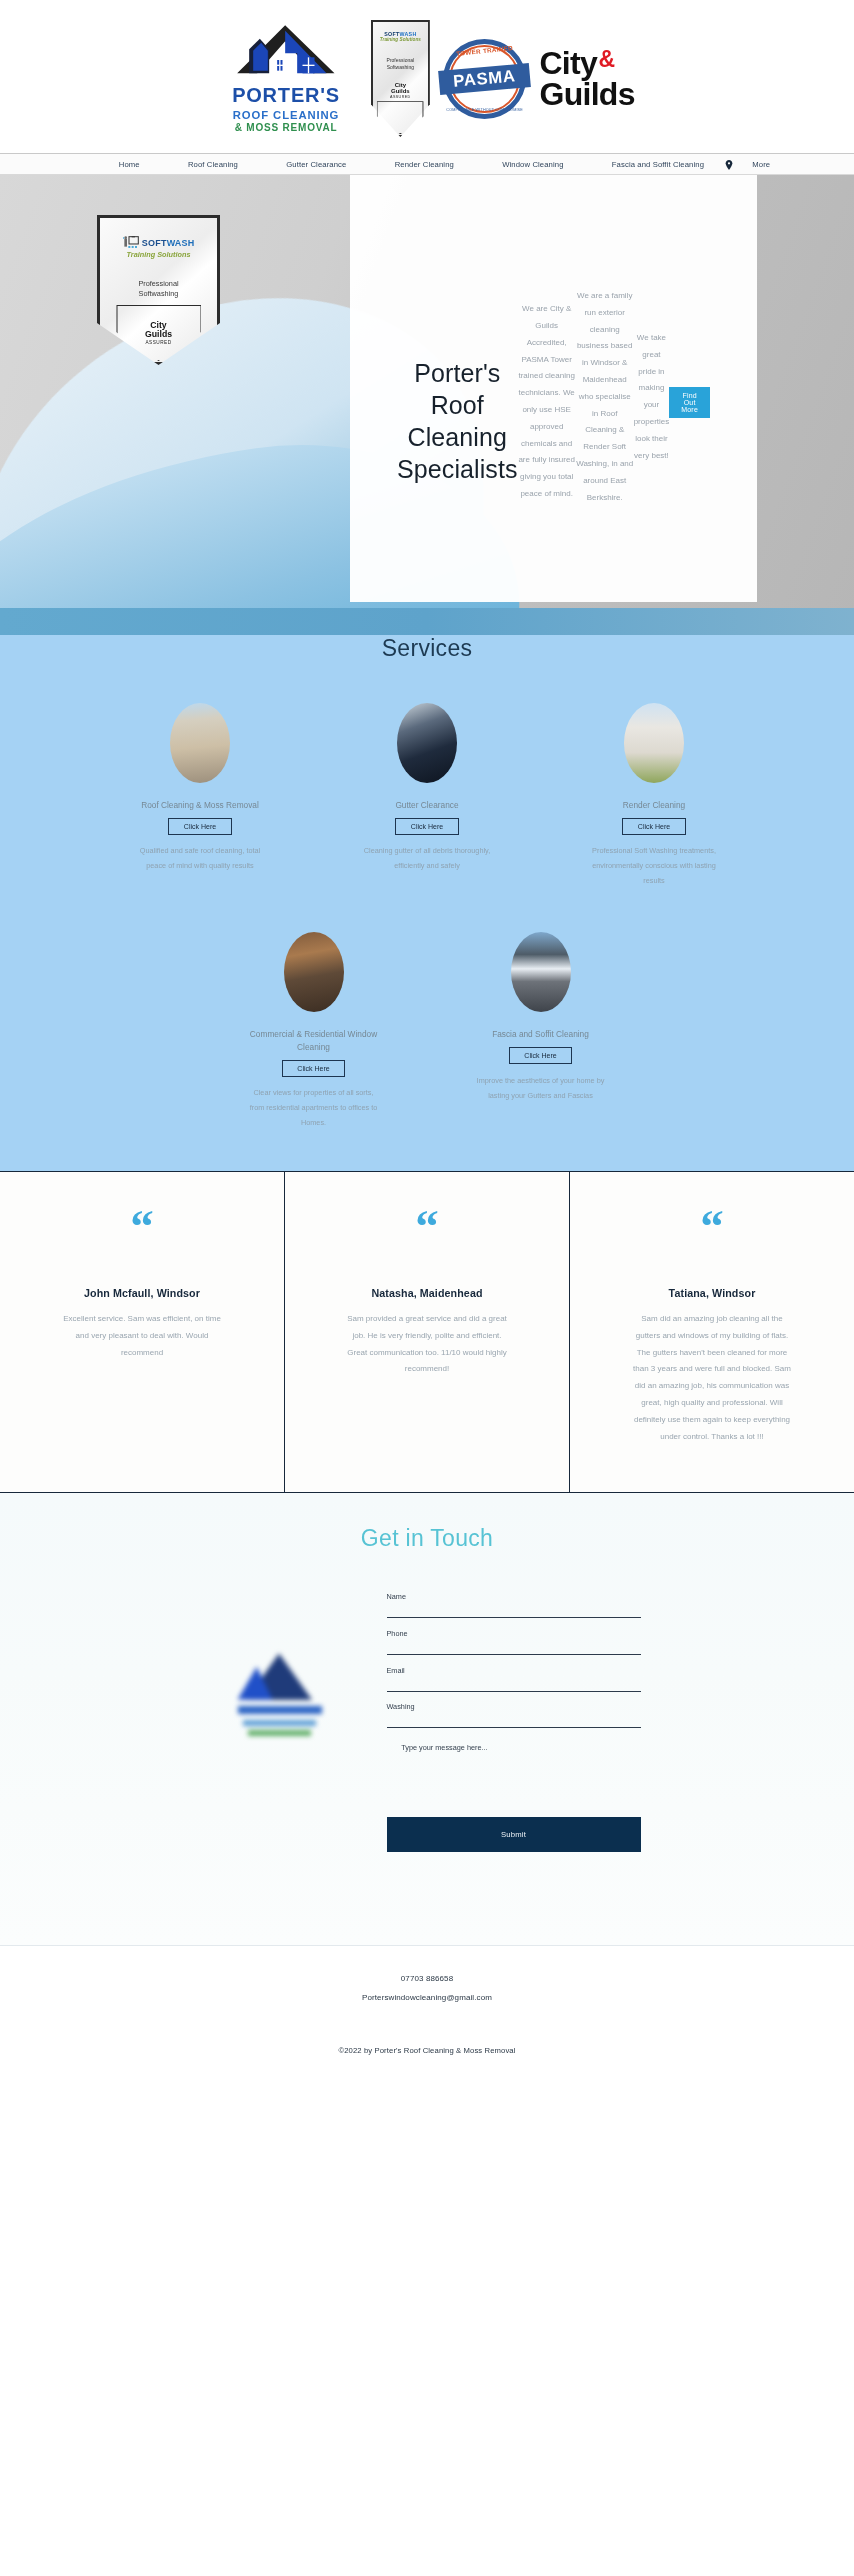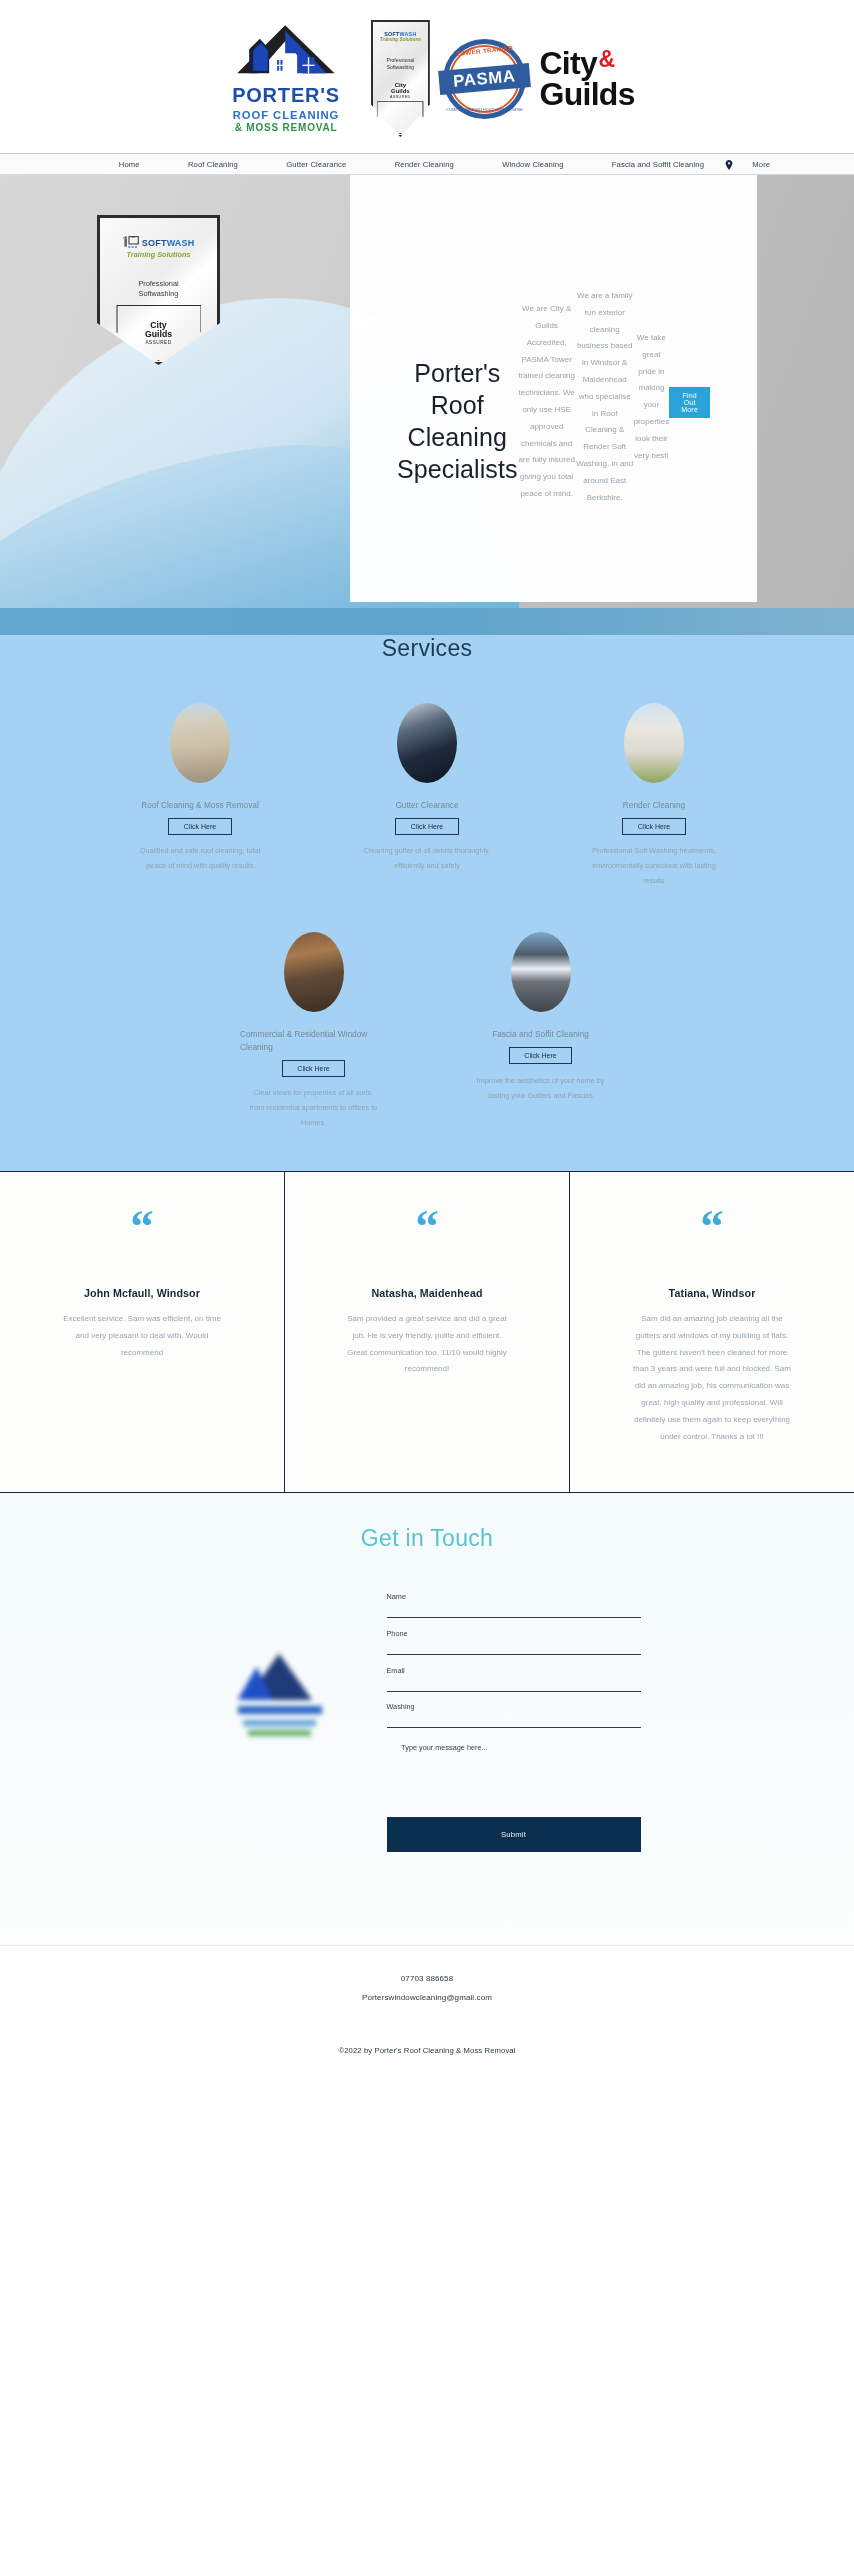--- a/index.html
+++ b/index.html
@@ -342,21 +342,21 @@
   .svc-img.i1 { background: linear-gradient(175deg,#bcd9ef 0%,#d5cfc0 22%,#cdbfa6 55%,#9c8f7c 100%); }
   .svc-img.i2 { background: linear-gradient(160deg,#cfd9e0 0%,#5b6a7d 30%,#1f2b3d 60%,#0d141f 100%); }
   .svc-img.i3 { background: linear-gradient(180deg,#cfe2f2 0%,#e9e7e2 30%,#ddd9d0 62%,#8fa65c 100%); }
   .svc-img.i4 { background: linear-gradient(170deg,#7f5a3c 0%,#a97a4e 28%,#5f4a38 55%,#3b2d22 100%); }
   .svc-img.i5 { background: linear-gradient(180deg,#7fa8cc 0%,#4e5c68 28%,#e8eef3 46%,#6d7279 62%,#3f444b 100%); }
   .svc-img.i6 { background: linear-gradient(170deg,#a9c9e3 0%,#7f8e9c 28%,#cfd8e0 52%,#6d7a86 78%,#49525c 100%); }
 
   .svc-name {
     font-size: 8.3px;
     color: #768894;
-    text-align: left;
+    text-align: center;
     line-height: 1.5;
     margin-top: 16px;
     max-width: 147px;
   }
   .svc-btn {
     margin-top: 6.7px;
     background: transparent;
     border: 0.7px solid #1d3550;
     color: #17283b;
     font-size: 7px;

